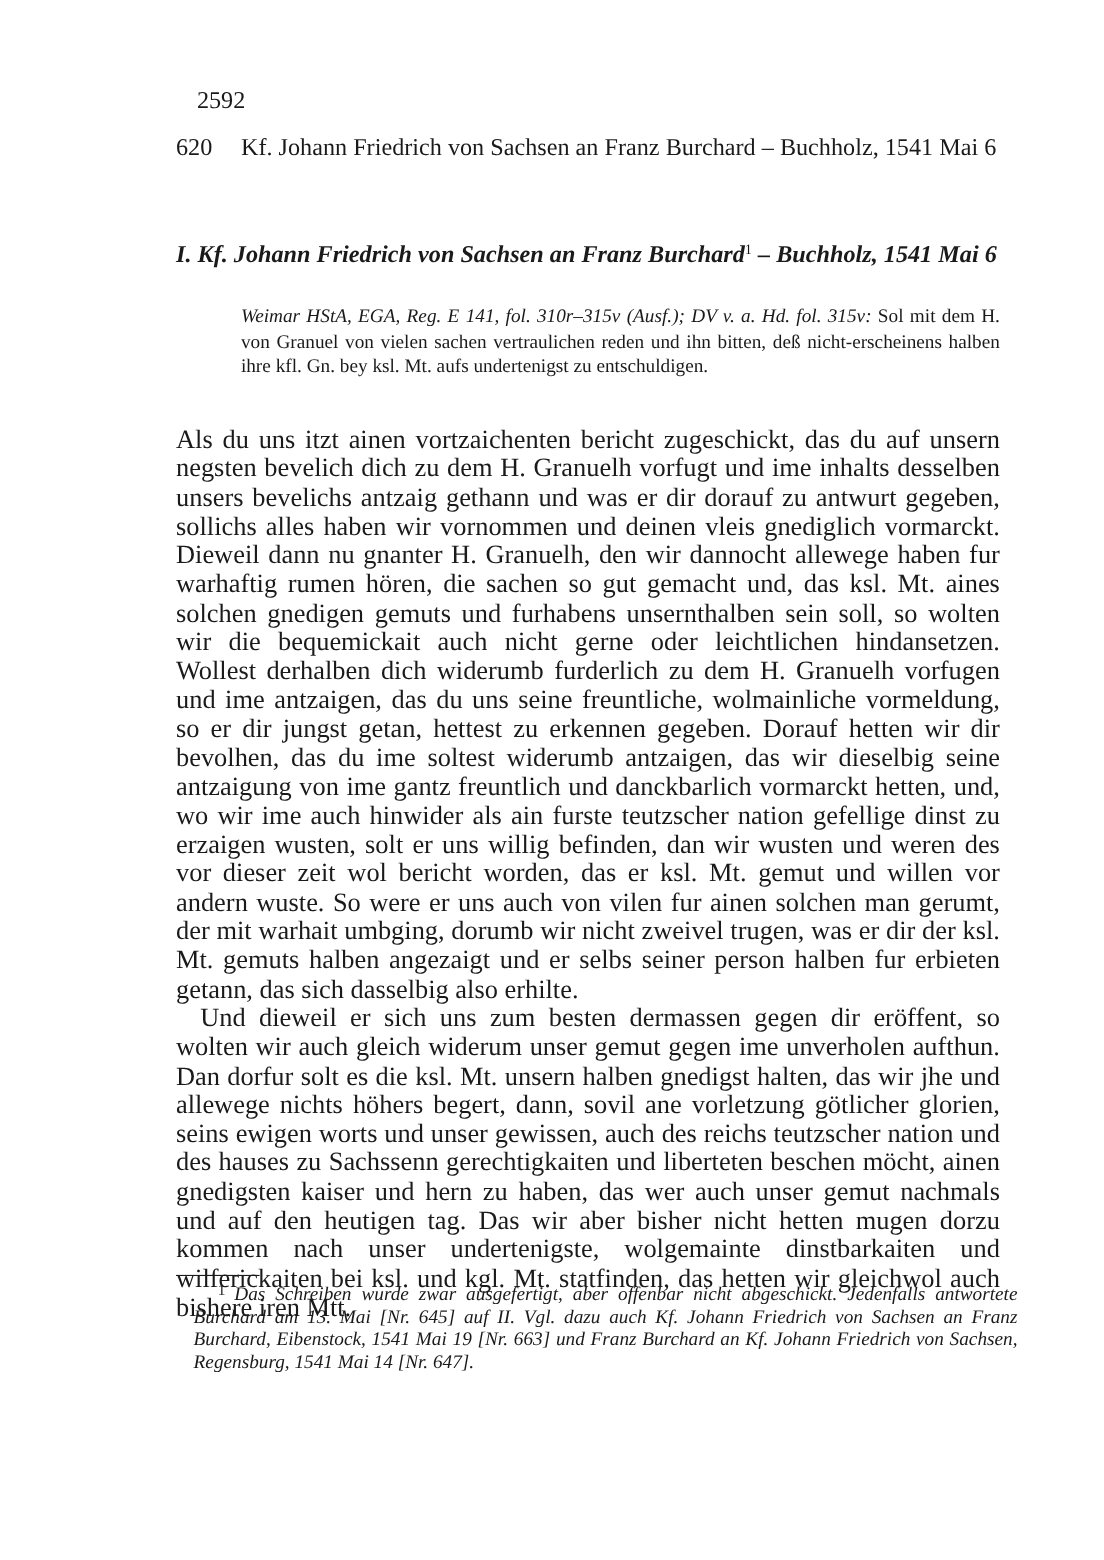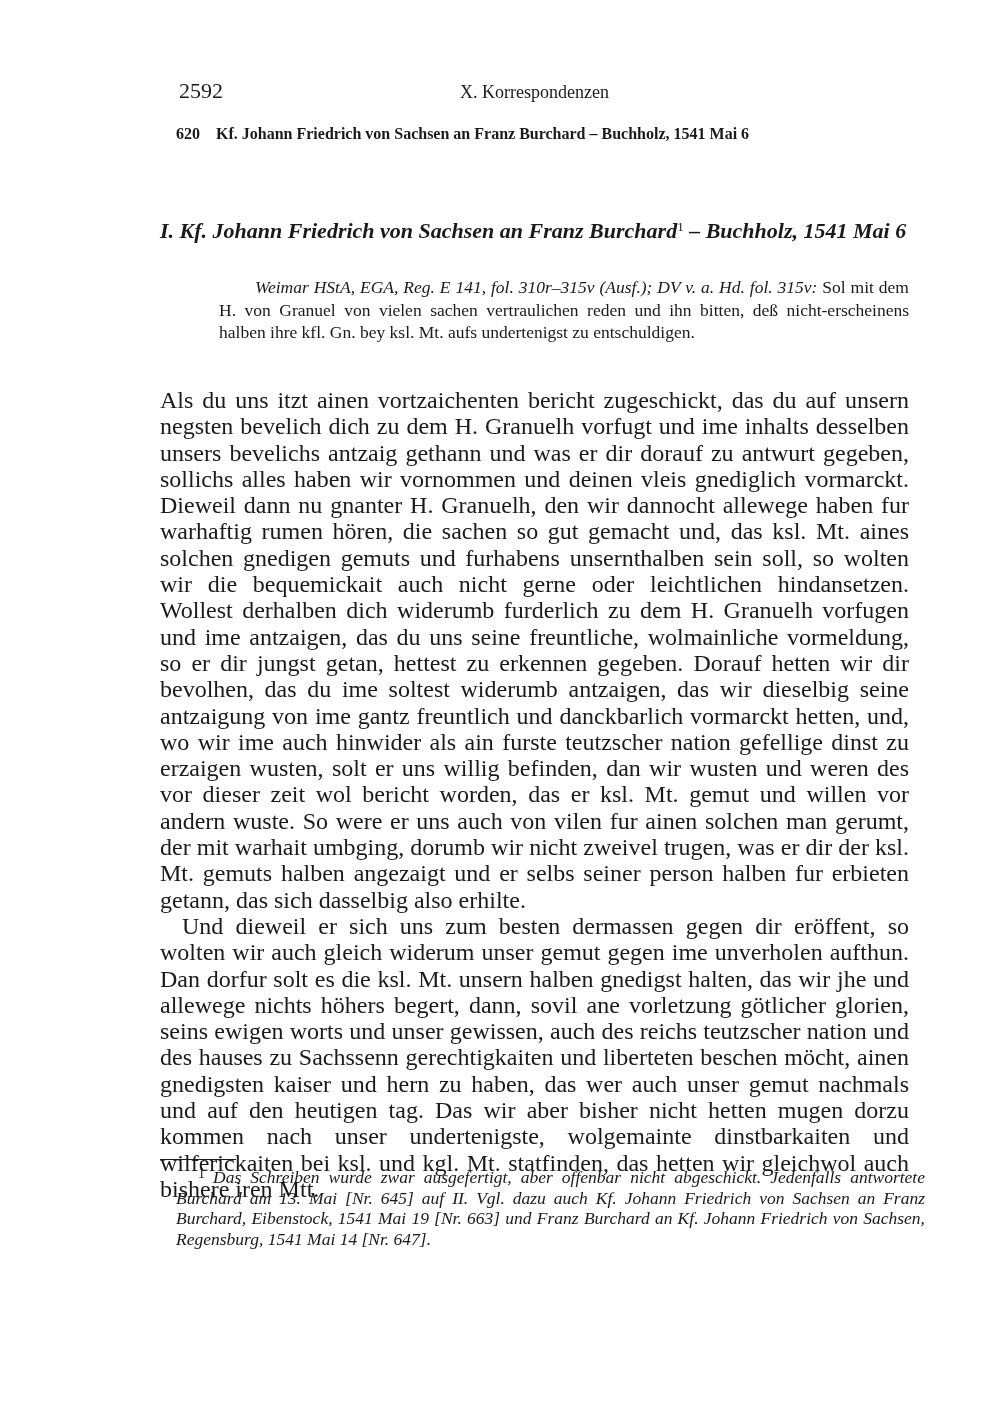--- a/index.html
+++ b/index.html
@@ -6,46 +6,45 @@
   body {
     width: 1004px; height: 1418px; position: relative; overflow: hidden;
     font-family: "Liberation Serif", "DejaVu Serif", serif;
     color: #1a1a1a;
   }
   .page { position: absolute; left: 160px; top: 0; width: 749px; }
   .running-head { position: absolute; top: 78px; left: 0; width: 749px; height: 28px; }
   .page-number { position: absolute; left: 0; top: 0; font-size: 22px; margin-left: 19px; }
   .running-title { position: absolute; left: 0; width: 749px; top: 4px; text-align: center; font-size: 18px; }
 
-  .doc-heading { position: absolute; top: 120px; left: 16px; width: 749px; font-weight: bold; font-size: 16px; line-height: 27px; }
+  .doc-heading { position: absolute; top: 120px; left: 0; width: 749px; font-weight: normal; font-size: 22px; line-height: 27px; }
   .doc-number { position: absolute; left: 0; top: 0; }
-  .doc-title { margin-left: 40px; display: block; }
+  .doc-title { margin-left: 59px; display: block; }
 
   .sub-heading { position: absolute; top: 213px; left: 0; width: 749px; font-weight: bold; font-style: italic; font-size: 22px; line-height: 27px; text-align: justify; text-align-last: left; }
   .sub-heading sup { font-weight: normal; font-style: normal; font-size: 13px; vertical-align: 7px; }
 
   .source { position: absolute; top: 276px; left: 59px; width: 690px; font-size: 17.5px; line-height: 22.5px; text-align: justify; }
-  .source .archive { font-style: italic; margin-left: 36px; }
+  .source .archive { font-style: italic; }
 
   .body-text { position: absolute; top: 387px; left: 0; width: 749px; font-size: 24px; line-height: 26.3px; text-align: justify; }
   .body-text p { margin: 0; }
   .body-text p.indent { text-indent: 22px; }
 
   .fn-rule { position: absolute; top: 1159px; left: 0; width: 76px; height: 0; border-top: 1px solid #1a1a1a; }
   .footnote { position: absolute; top: 1164px; left: 16px; width: 749px; font-size: 17.5px; line-height: 20.5px; font-style: italic; text-align: justify; text-indent: 22px; }
   .footnote .fn-mark { font-style: normal; font-size: 14px; vertical-align: 5px; margin-right: 8px; }
 </style>
 </head>
 <body>
 
 <div class="page">
 
   <div class="running-head">
     <span class="page-number">2592</span>
-    <span class="running-title">X. Korrespondenzen</span>
   </div>
 
   <div class="doc-heading">
     <span class="doc-number">620</span>
     <span class="doc-title">Kf. Johann Friedrich von Sachsen an Franz Burchard – Buchholz, 1541 Mai 6</span>
   </div>
 
   <div class="sub-heading"><span>I. Kf. Johann Friedrich von Sachsen an Franz Burchard</span><sup>1</sup><span> – Buchholz, 1541 Mai 6</span></div>
 
   <div class="source"><span class="archive">Weimar HStA, EGA, Reg. E 141, fol. 310r–315v (Ausf.); DV v. a. Hd. fol. 315v:</span><span> Sol mit dem H. von Granuel von vielen sachen vertraulichen reden und ihn bitten, deß nicht-erscheinens halben ihre kfl. Gn. bey ksl. Mt. aufs undertenigst zu entschuldigen.</span></div>

